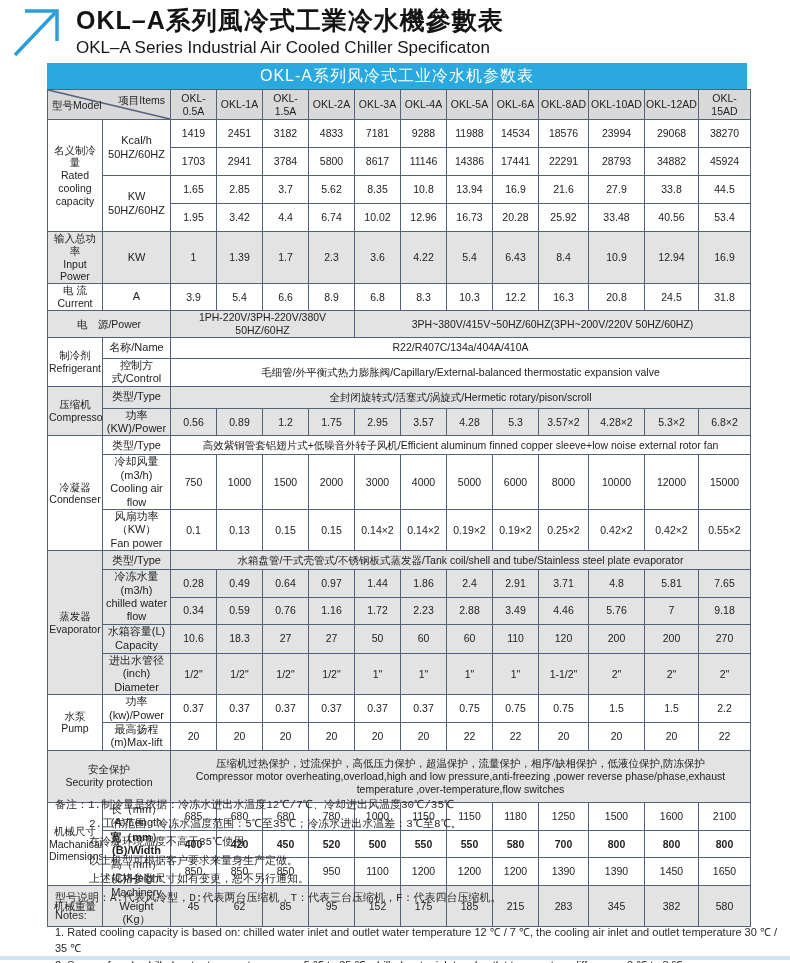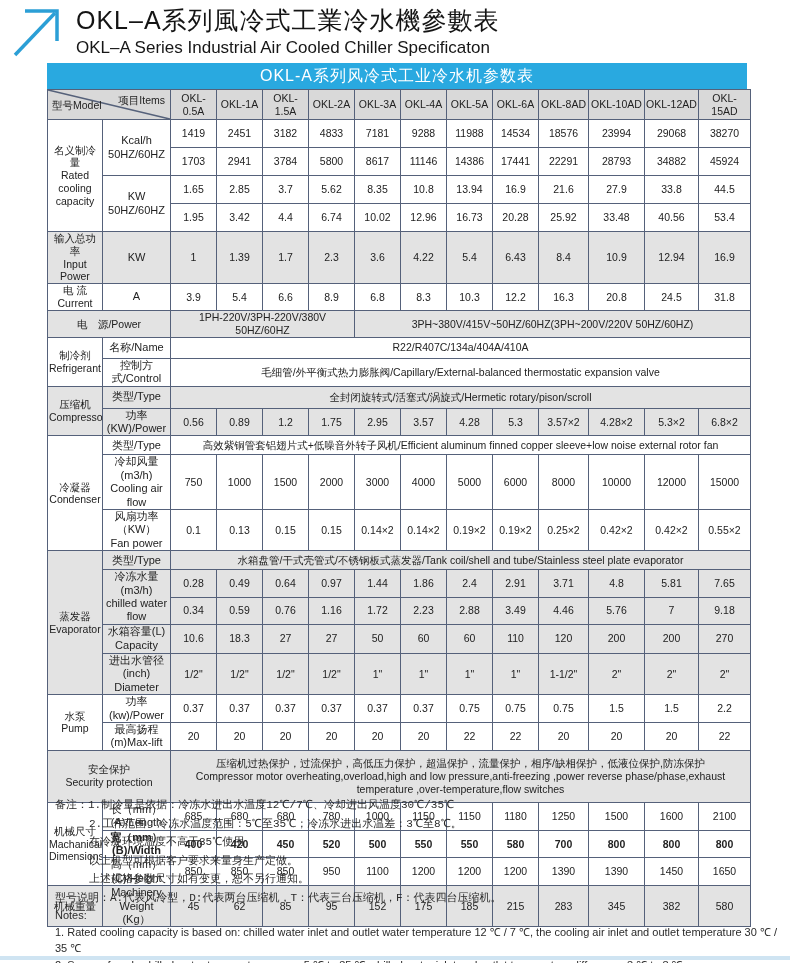--- a/index.html
+++ b/index.html
@@ -8,21 +8,21 @@
   }
   *{box-sizing:border-box;}
   html,body{margin:0;padding:0;}
   body{width:790px;height:963px;background:#ffffff;font-family:"Liberation Sans",sans-serif;color:var(--ink);}
   .page{position:relative;width:790px;height:963px;overflow:hidden;}
 
   
   .doc-header{position:absolute;left:10px;top:5px;display:flex;align-items:flex-start;}
   .arrow-box{width:58px;height:52px;flex:0 0 58px;}
   .titles{margin-left:8px;}
-  .t-zh{font-size:25px;font-weight:400;color:#141414;letter-spacing:1px;line-height:30px;}
+  .t-zh{font-size:25px;font-weight:700;color:#141414;letter-spacing:1px;line-height:30px;}
   .t-en{font-size:17px;font-weight:400;color:#161616;line-height:22px;margin-top:2px;}
 
   
   .band{position:absolute;left:47px;top:63px;width:700px;height:26px;background:var(--accent);
         color:#ffffff;text-align:center;font-size:16px;line-height:26px;letter-spacing:1px;font-weight:400;}
 
   
   table.spec{position:absolute;left:47px;top:89px;width:700px;border-collapse:collapse;table-layout:fixed;
              font-size:10.5px;color:#222;}
   table.spec td{border:1px solid var(--border);text-align:center;vertical-align:middle;

